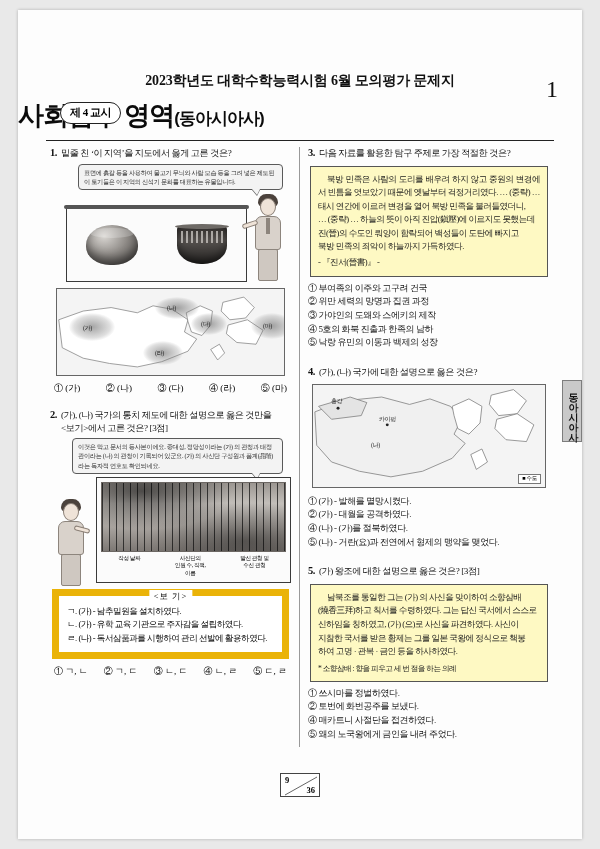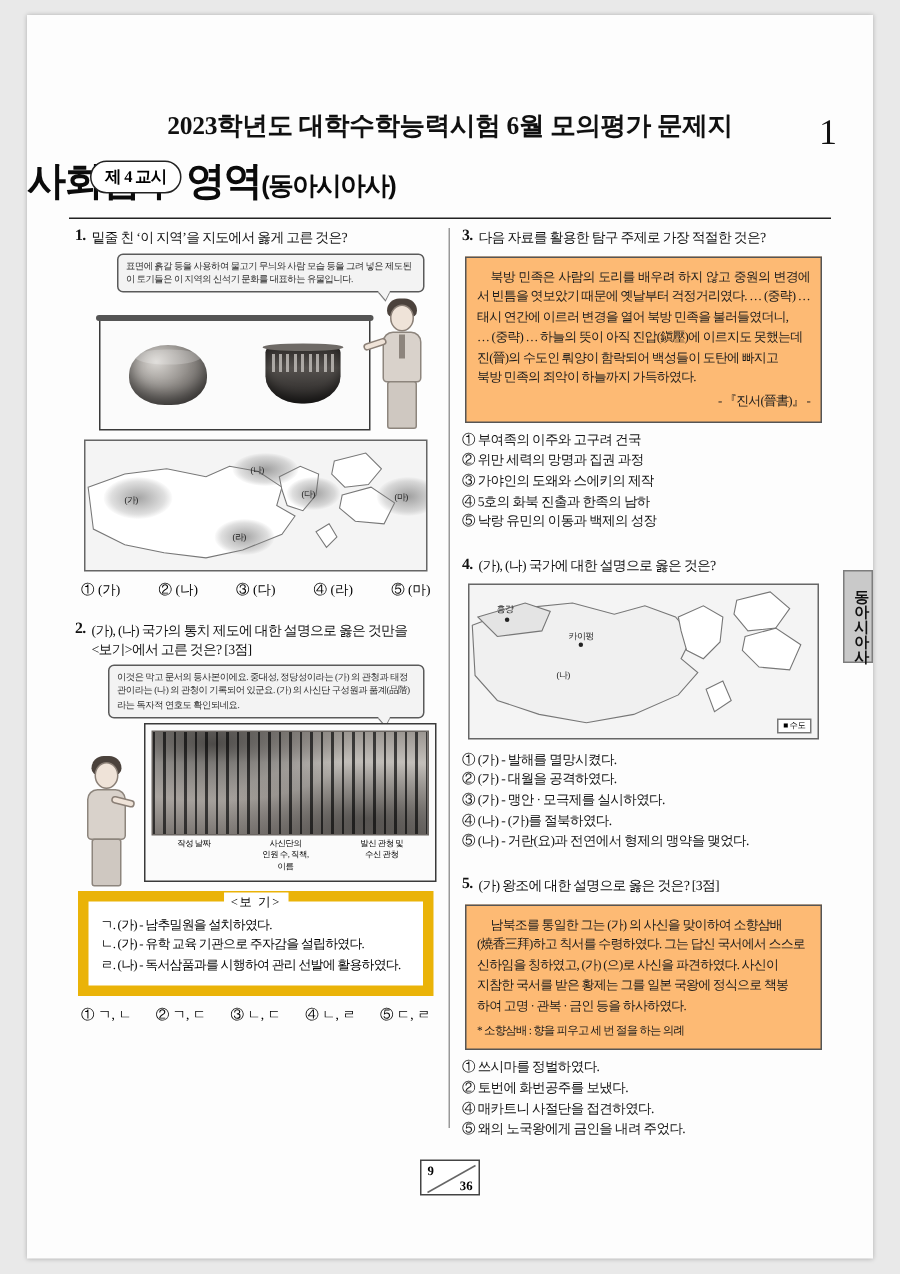--- a/index.html
+++ b/index.html
@@ -14,21 +14,21 @@
   .page {
     position:absolute;
     left:18px; top:10px;
     width:564px; height:829px;
     background:#fdfdfd;
     box-shadow:0 0 3px rgba(0,0,0,.25);
   }
   
   .hdr-line {
     text-align:center;
-    font-size:17px;
+    font-size:14px;
     letter-spacing:-0.2px;
     font-weight:bold;
     margin-top:62px;
     color:#111;
   }
   .pageno-big {
     position:absolute;
     right:24px; top:66px;
     font-size:24px;
     font-family:"Liberation Serif", serif;
@@ -105,27 +105,27 @@
     font-size:9.2px; letter-spacing:-0.45px; line-height:1.35;
     color:#121212; display:flex; gap:4px;
   }
   .q-num { font-weight:bold; font-size:10.5px; line-height:1.2; }
   .q-body { flex:1; }
   .opts { margin-top:5px; font-size:9px; letter-spacing:-0.4px; color:#141414; }
   .opts div { line-height:1.52; }
   .opts-inline { display:flex; justify-content:space-between; font-size:9px; margin-top:6px; padding:0 4px; }
   
   .srcbox {
-    border:1px solid #555; background:#fdba74;
+    border:1px solid #555; background:#fef9c3;
     padding:6px 7px; margin:6px 2px 5px;
     font-size:8.6px; line-height:1.58; letter-spacing:-0.5px;
     color:#1a1a1a; text-align:justify;
   }
   .srcbox .indent { text-indent:9px; }
-  .srcbox .cite { text-align:right; margin-top:2px; }
+  .srcbox .cite { margin-top:2px; }
   .srcbox .note { font-size:7.6px; margin-top:4px; letter-spacing:-0.5px; }
   
   .bogi {
     border:7px solid #eab308; background:#fff; margin:6px 2px 0;
     padding:9px 8px 6px; position:relative;
     font-size:8.6px; letter-spacing:-0.5px; line-height:1.62;
   }
   .bogi-cap {
     position:absolute; top:-6px; left:50%; transform:translateX(-50%);
     background:#fff; padding:0 5px; font-size:8.4px; letter-spacing:1px;
@@ -412,21 +412,20 @@
             <circle cx="80" cy="40" r="1.6" fill="#222"></circle>
           </svg>
           <span class="mlab" style="left:18px; top:12px;">흥강</span>
           <span class="mlab" style="left:66px; top:30px;">카이펑</span>
           <span class="mlab" style="left:58px; top:56px;">(나)</span>
           <span class="map-legend">■ 수도</span>
         </div>
         <div class="opts" style="margin-top:7px;">
           <div>① (가) - 발해를 멸망시켰다.</div>
           <div>② (가) - 대월을 공격하였다.</div>
-          <div>③ (가) - 맹안 · 모극제를 실시하였다.</div>
           <div>④ (나) - (가)를 절북하였다.</div>
           <div>⑤ (나) - 거란(요)과 전연에서 형제의 맹약을 맺었다.</div>
         </div>
       </div>
 
       <div class="q" style="margin-top:16px;">
         <div class="q-head">
           <span class="q-num">5.</span>
           <span class="q-body">(가) 왕조에 대한 설명으로 옳은 것은? [3점]</span>
         </div>

